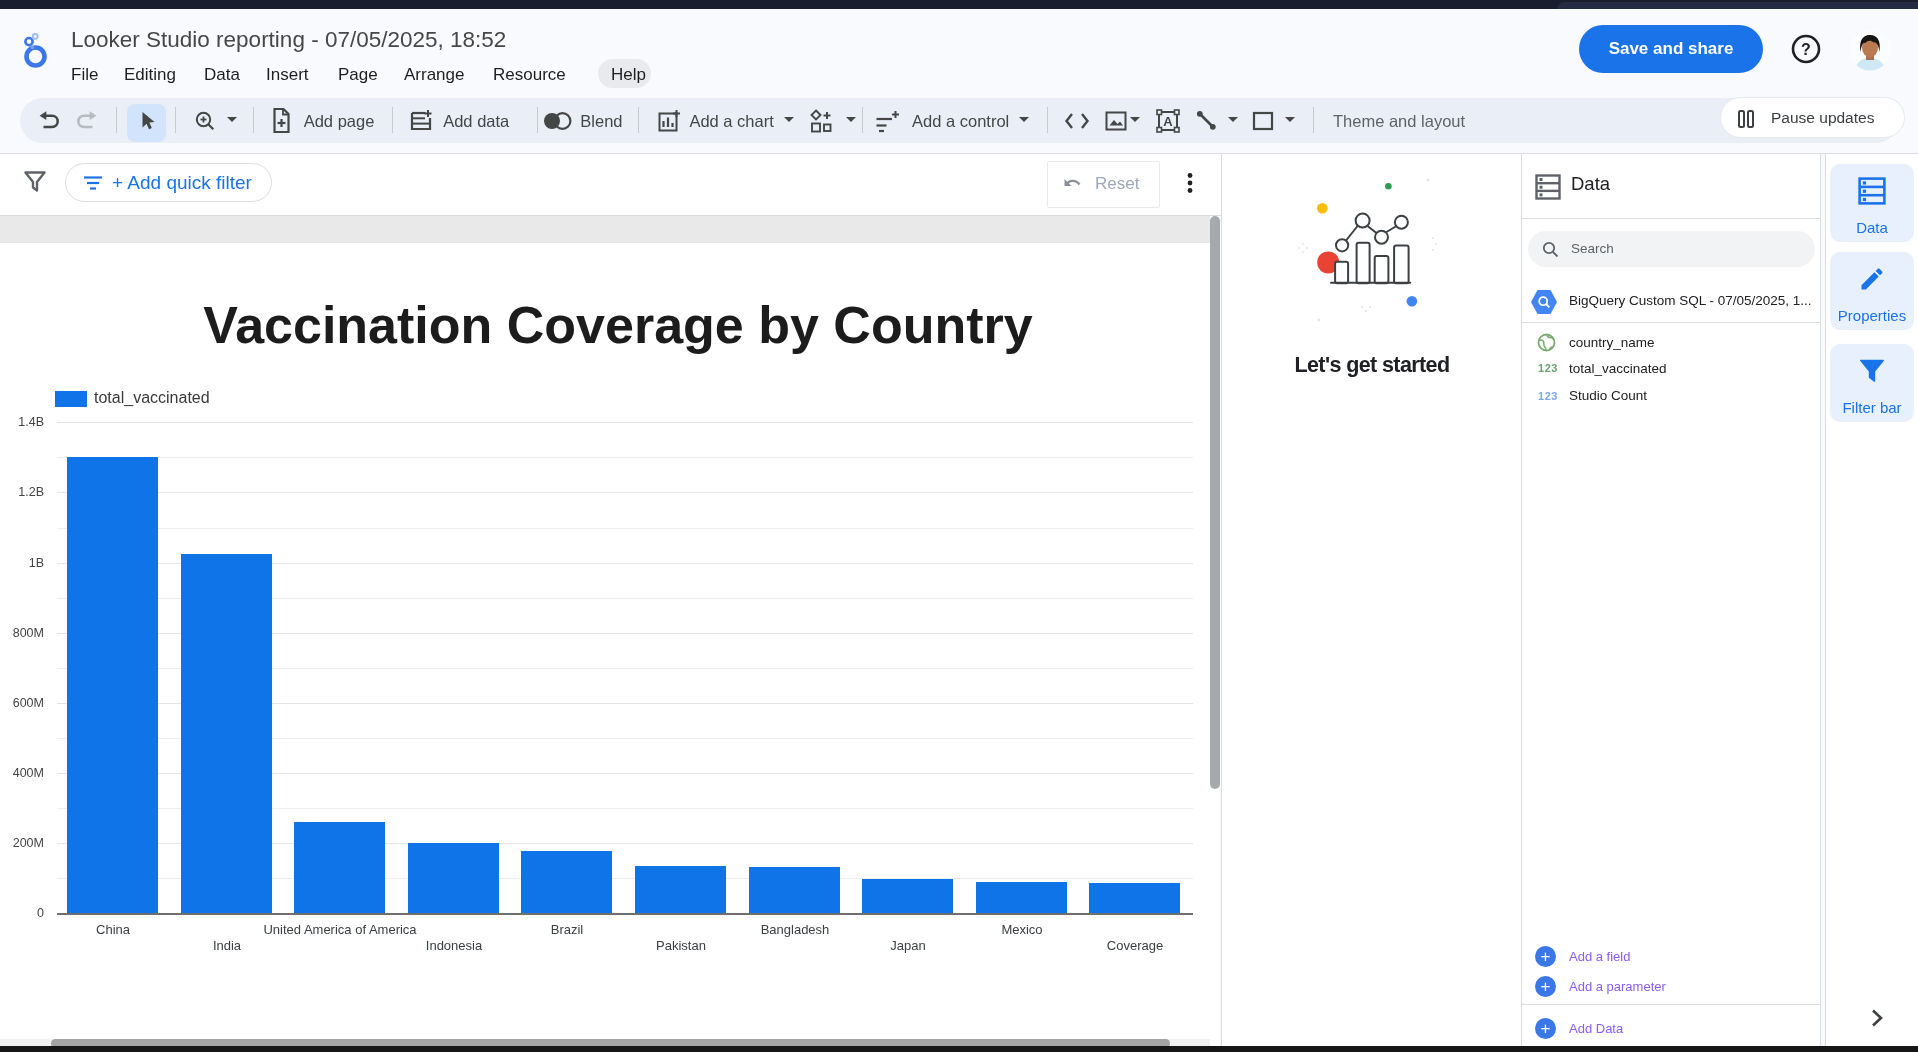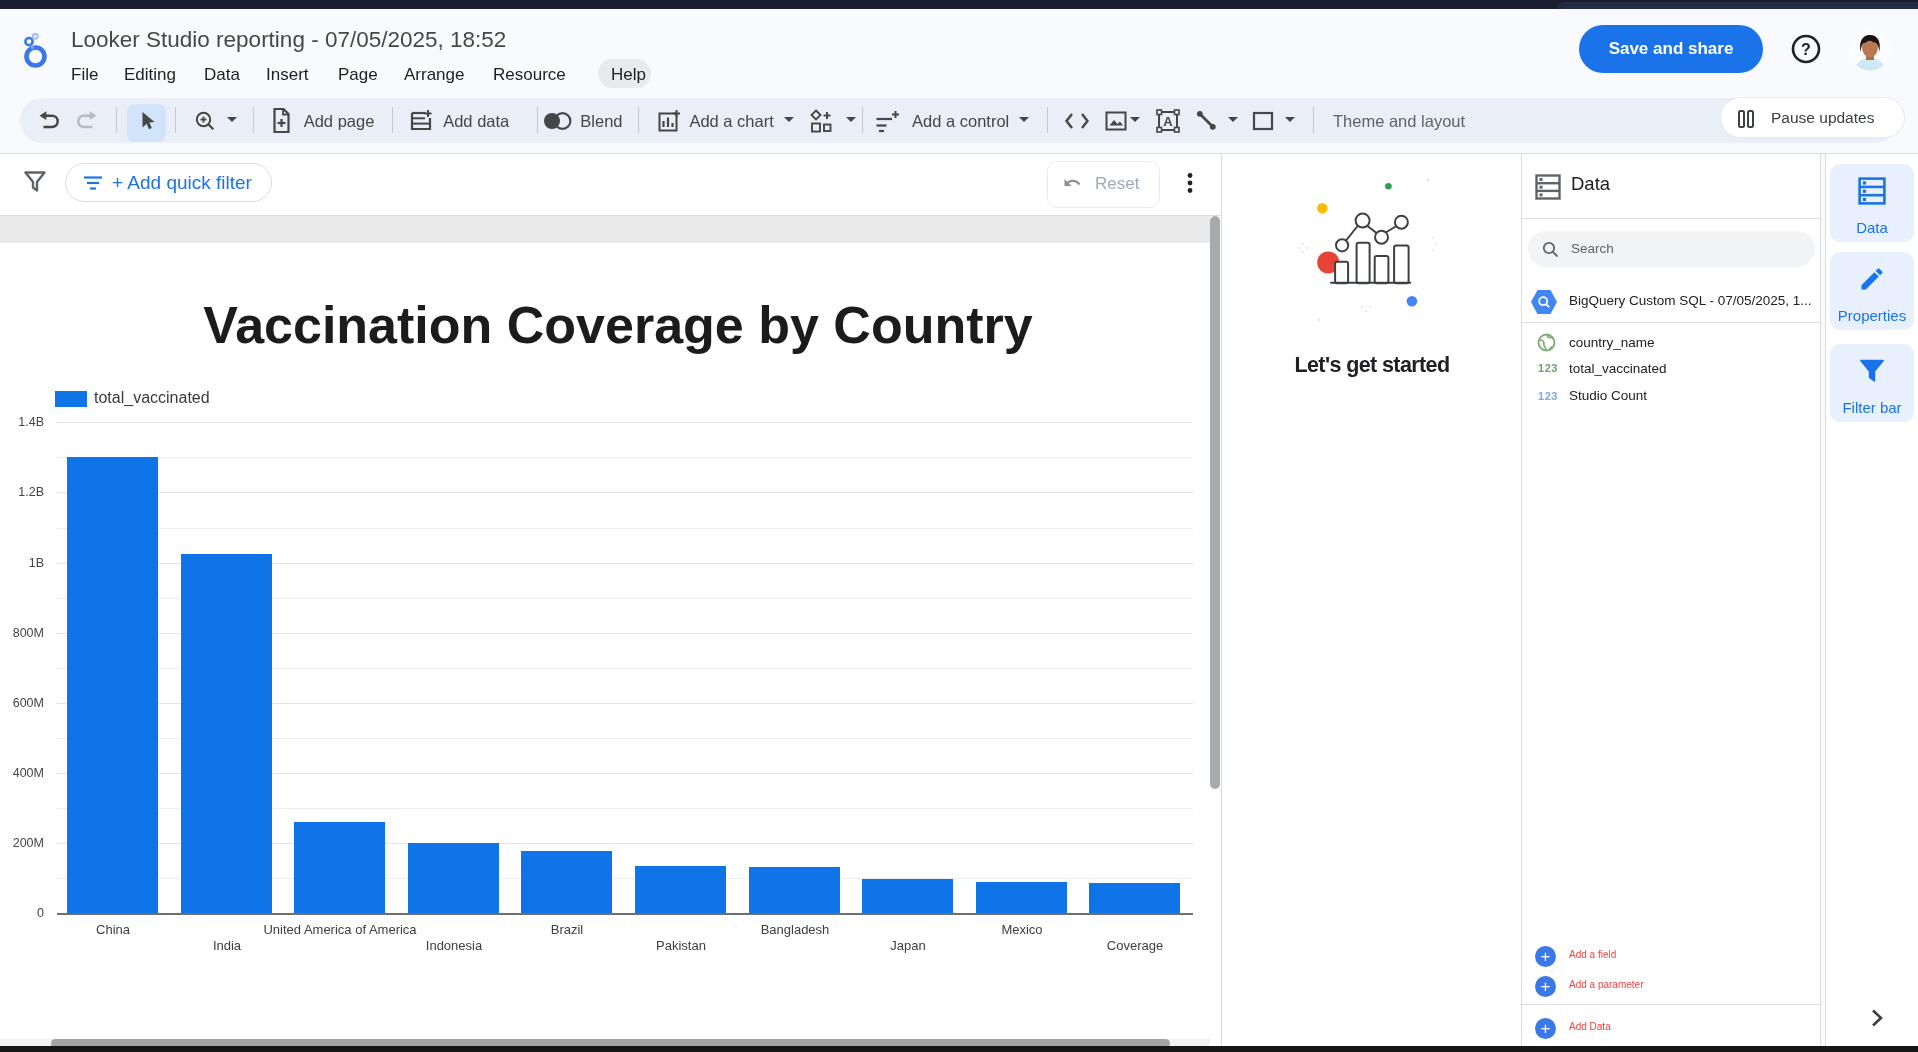--- a/index.html
+++ b/index.html
@@ -24,21 +24,21 @@
 .caret{top:117px;width:0;height:0;border-left:5px solid transparent;border-right:5px solid transparent;border-top:5.5px solid #444746}
 #cursorbg{left:127px;top:104px;width:39px;height:38px;background:#d2e3fc;border-radius:8px;z-index:1}
 #tbicons{position:relative;z-index:2}
 #pause{left:1720px;top:97px;width:185px;height:41px;background:#fff;border-radius:21px;border:1px solid #e6e9ee}
 #pause span{position:absolute;left:50px;top:11px;font-size:15.5px;color:#3c4043}
 
 #tb-border{left:0;top:153px;width:1918px;height:1px;background:#dadce0}
 #filterrow{left:0;top:154px;width:1221px;height:61px;background:#fff}
 #quickfilter{position:absolute;left:65px;top:9px;width:207px;height:39px;border:1px solid #dadce0;border-radius:20px}
 #quickfilter span{position:absolute;left:46px;top:8px;font-size:19px;color:#1a73e8}
-#resetbtn{position:absolute;left:1047px;top:7px;width:113px;height:47px;border:1px solid #e8eaed;border-radius:10px}
+#resetbtn{position:absolute;left:1047px;top:7px;width:113px;height:47px;border:1px solid #e8eaed;border-radius:2px}
 #resetbtn span{position:absolute;left:47px;top:12px;font-size:17px;color:#9fa8b6}
 #fr-border{left:0;top:215px;width:1221px;height:1px;background:#dadce0}
 
 #canvas{left:0;top:216px;width:1220px;height:836px;background:#fff}
 #graystrip{left:0;top:0;width:1210px;height:27px;background:#e9e9e9}
 #vscroll{left:1210px;top:0;width:10px;height:573px;background:#a7aaad;border-radius:5px}
 #chart-title{left:38px;top:79px;width:1160px;text-align:center;font-size:52px;font-weight:bold;color:#1c1c1c;letter-spacing:0px}
 #legend-sw{left:55px;top:175px;width:32px;height:16px;background:#0e74e8}
 #legend-tx{left:94px;top:173px;font-size:16px;color:#3a3a3a}
 .gl{left:57px;width:1136px;height:1px}
@@ -55,21 +55,21 @@
 #lgs-title{left:0;top:199px;width:300px;text-align:center;font-size:21.5px;font-weight:bold;color:#202124;letter-spacing:-0.6px}
 #lgs-text{left:22px;top:240px;width:256px;text-align:center;font-size:15.5px;line-height:20.5px;color:#5f6368}
 
 #panel-data{left:1521px;top:154px;width:300px;height:892px;background:#fff;border-left:1px solid #dadce0;border-right:1px solid #dadce0}
 #dp-title{left:49px;top:19px;font-size:18.5px;color:#202124;position:absolute}
 .dp-div{position:absolute;left:0;width:298px;height:1px;background:#dadce0}
 #dp-search{position:absolute;left:6px;top:77px;width:287px;height:36px;background:#f1f3f4;border-radius:18px}
 #dp-search span{position:absolute;left:43px;top:10px;font-size:13.5px;color:#5f6368}
 .fieldrow{position:absolute;left:47px;font-size:13.5px;color:#202124}
 .n123{position:absolute;left:14px;width:24px;text-align:center;font-size:11px;font-weight:bold;letter-spacing:0.5px}
-.addrow{position:absolute;left:47px;font-size:10px;color:#ef4444}
+.addrow{position:absolute;left:47px;font-size:13px;color:#8b5cf6}
 .pluscirc{position:absolute;left:13px;width:21px;height:21px;border-radius:50%;background:#3b78e7;color:#fff;text-align:center;line-height:21px;font-size:17px}
 
 #rail{left:1825px;top:154px;width:93px;height:892px;background:#fff;border-left:1px solid #dadce0}
 .railbtn{position:absolute;left:4px;width:84px;height:78px;background:#e8f0fe;border-radius:10px;text-align:center}
 .railbtn .lbl{position:absolute;left:0;width:84px;font-size:15px;color:#1a73e8;font-weight:500}
 </style>
 </head>
 <body>
 <div id="app">
   <div id="topbar" class="abs">

